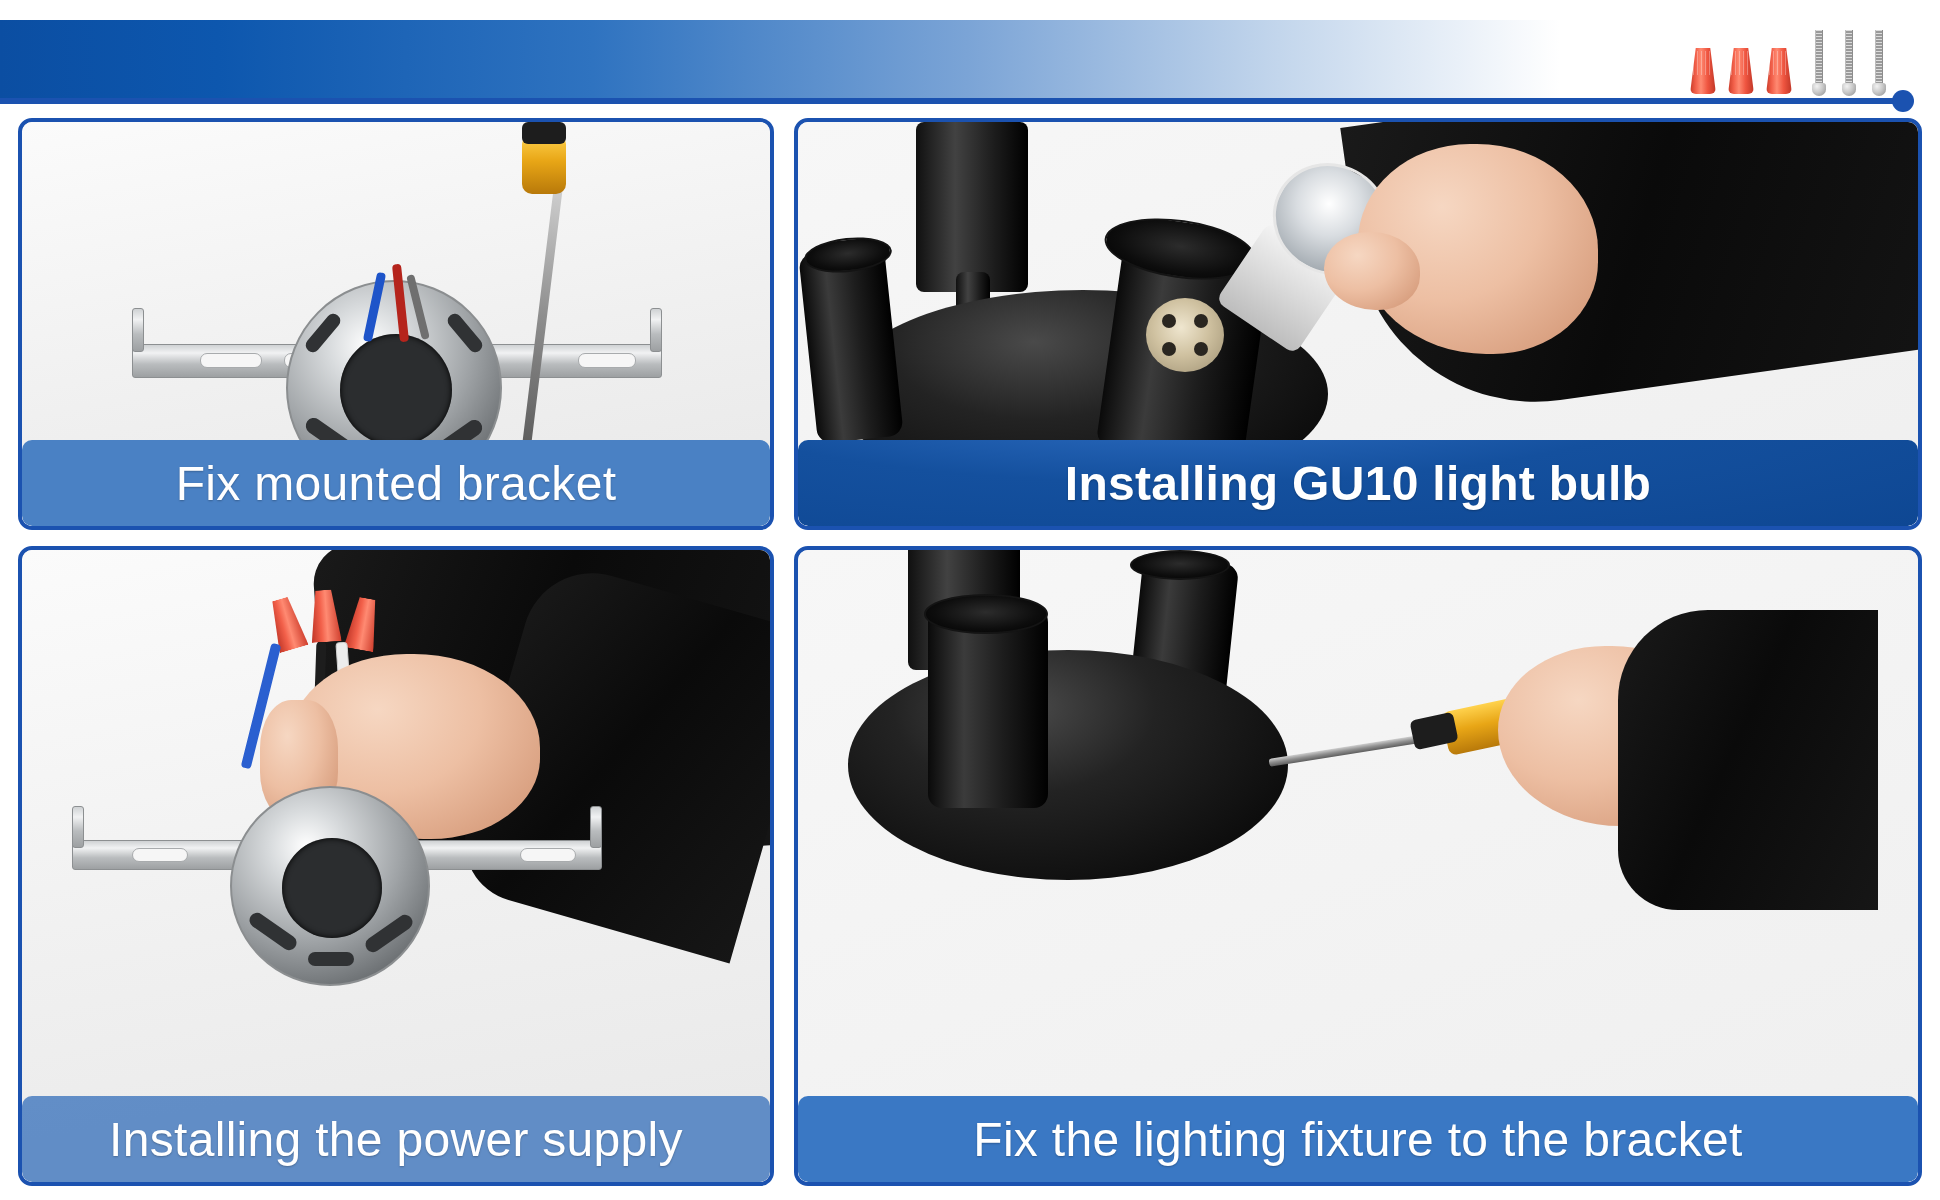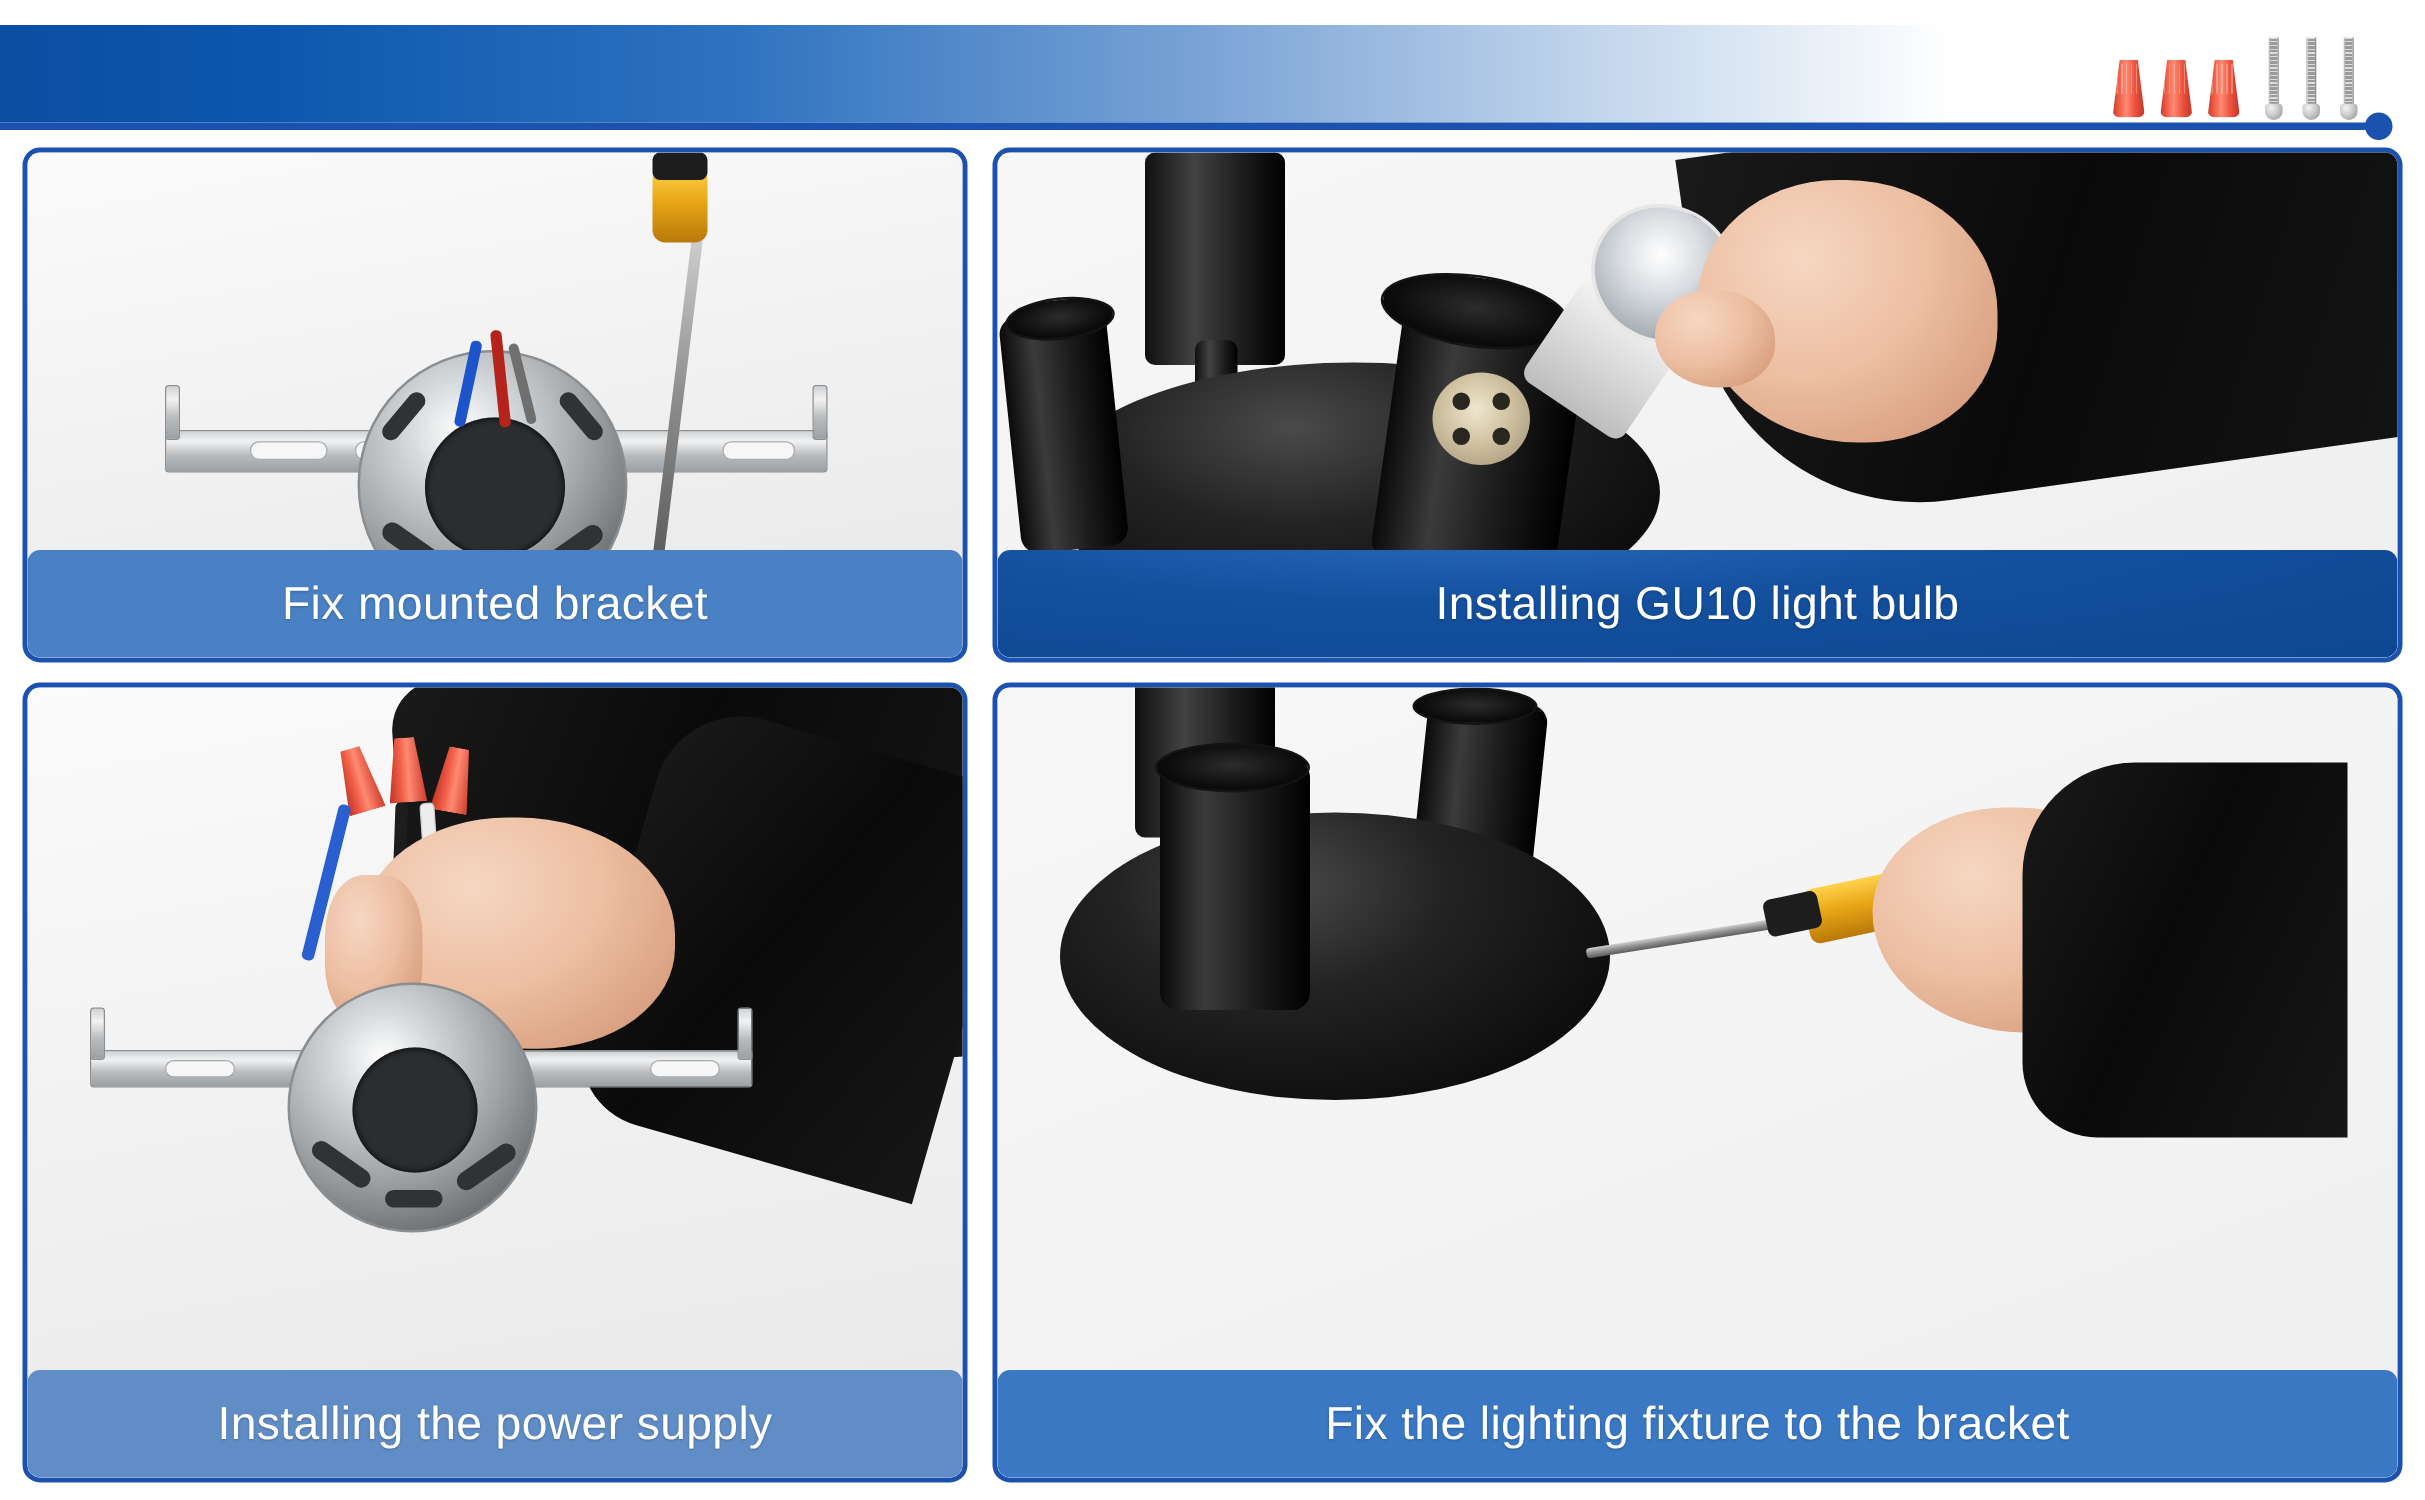--- a/index.html
+++ b/index.html
@@ -126,29 +126,29 @@
     overflow: hidden;
   }
   .caption {
     position: absolute;
     left: 0; right: 0; bottom: 0;
     height: 86px;
     display: flex;
     align-items: center;
     justify-content: center;
     color: #ffffff;
-    font-size: 37px;
+    font-size: 48px;
     font-stretch: condensed;
     letter-spacing: 0.3px;
     white-space: nowrap;
     text-shadow: 0 1px 2px rgba(0,0,0,0.25);
     border-radius: 10px;
   }
   .caption.light   { background: #4a81c4; }
-  .caption.dark    { background: radial-gradient(ellipse at 34% -40%, #2f6fc4 0%, #14509e 45%, #0e4793 100%); }
+  .caption.dark    { background: radial-gradient(ellipse at 34% -40%, #2f6fc4 0%, #14509e 45%, #0e4793 100%); font-weight: bold; }
   .caption.translucent { background: rgba(62,118,189,0.80); }
   .caption.mid     { background: #3a78c4; }
 
   
   .bg-white { position:absolute; inset:0; background: linear-gradient(170deg,#fbfbfb 0%,#f0f0f0 55%,#e8e8e8 100%); }
   .bg-dark  { position:absolute; inset:0; background: linear-gradient(160deg,#f7f7f7 0%,#efefef 100%); }
 
   
   .bracket-bar {
     position: absolute;

